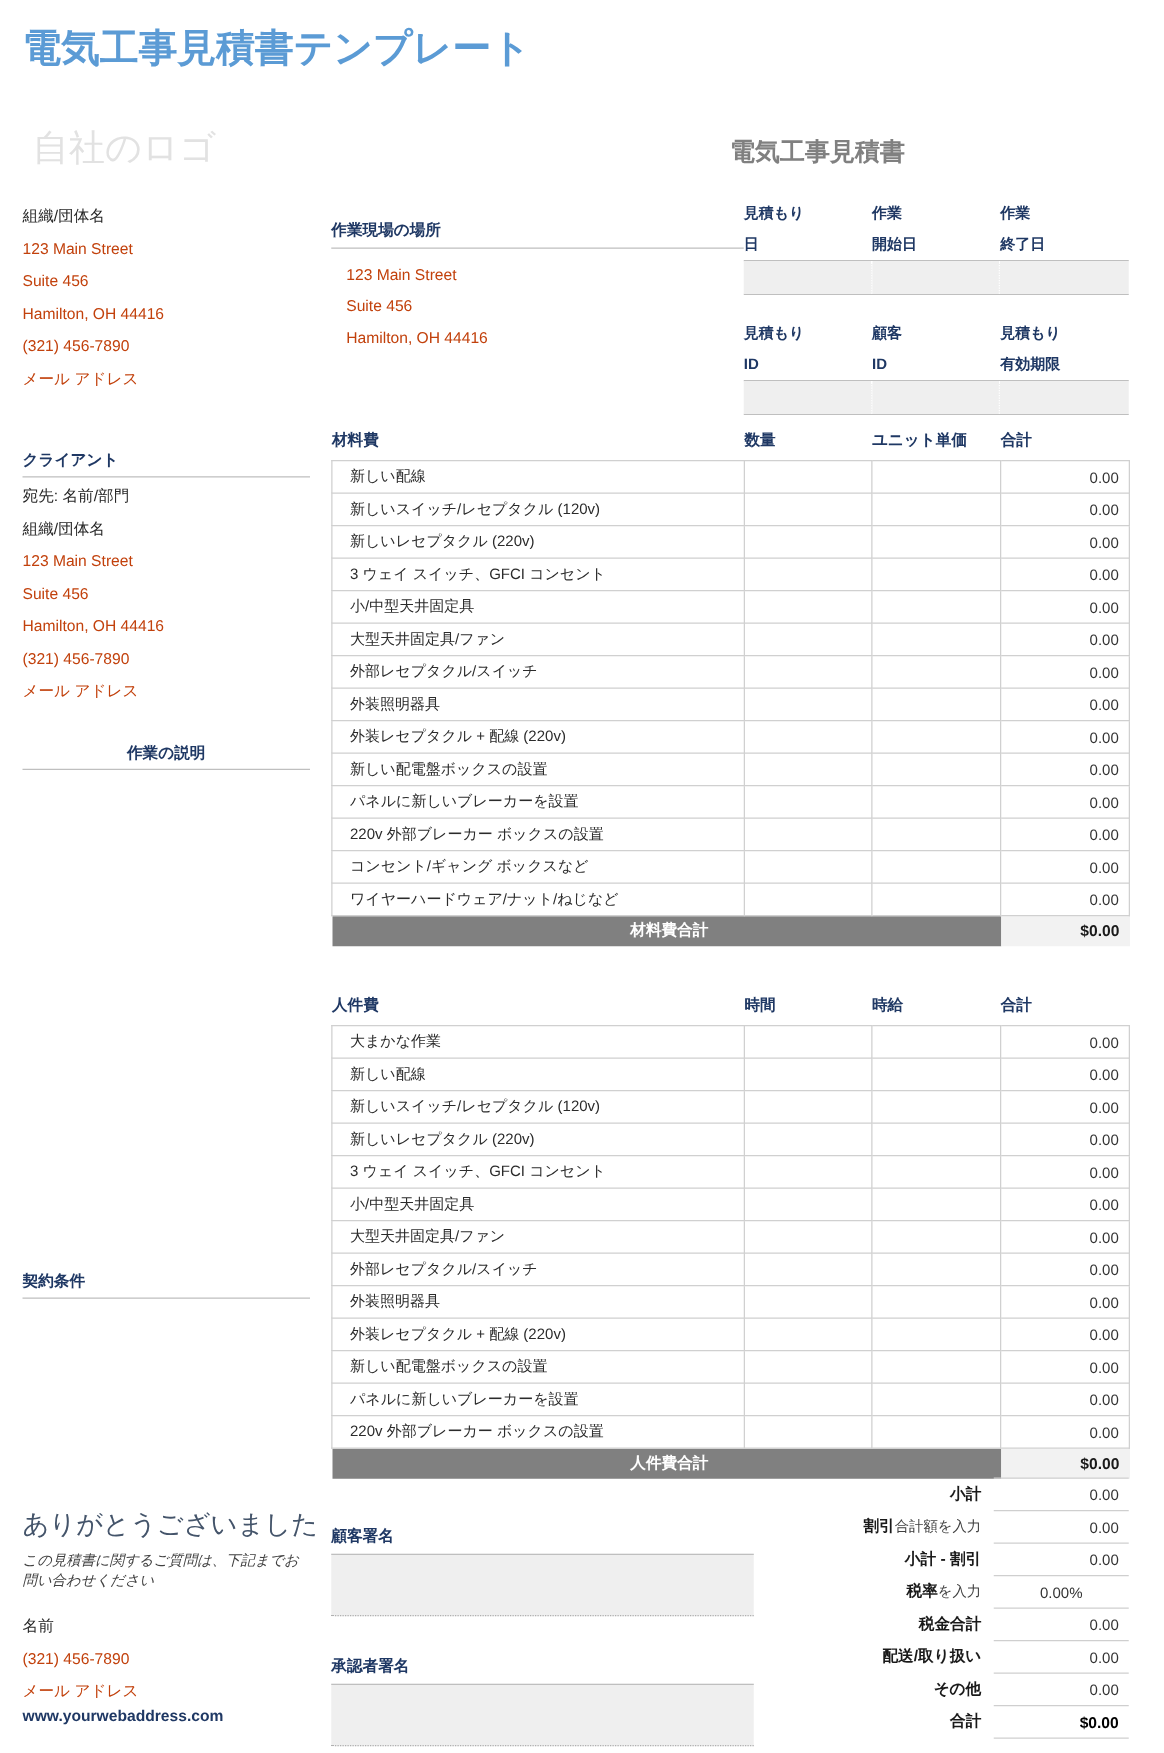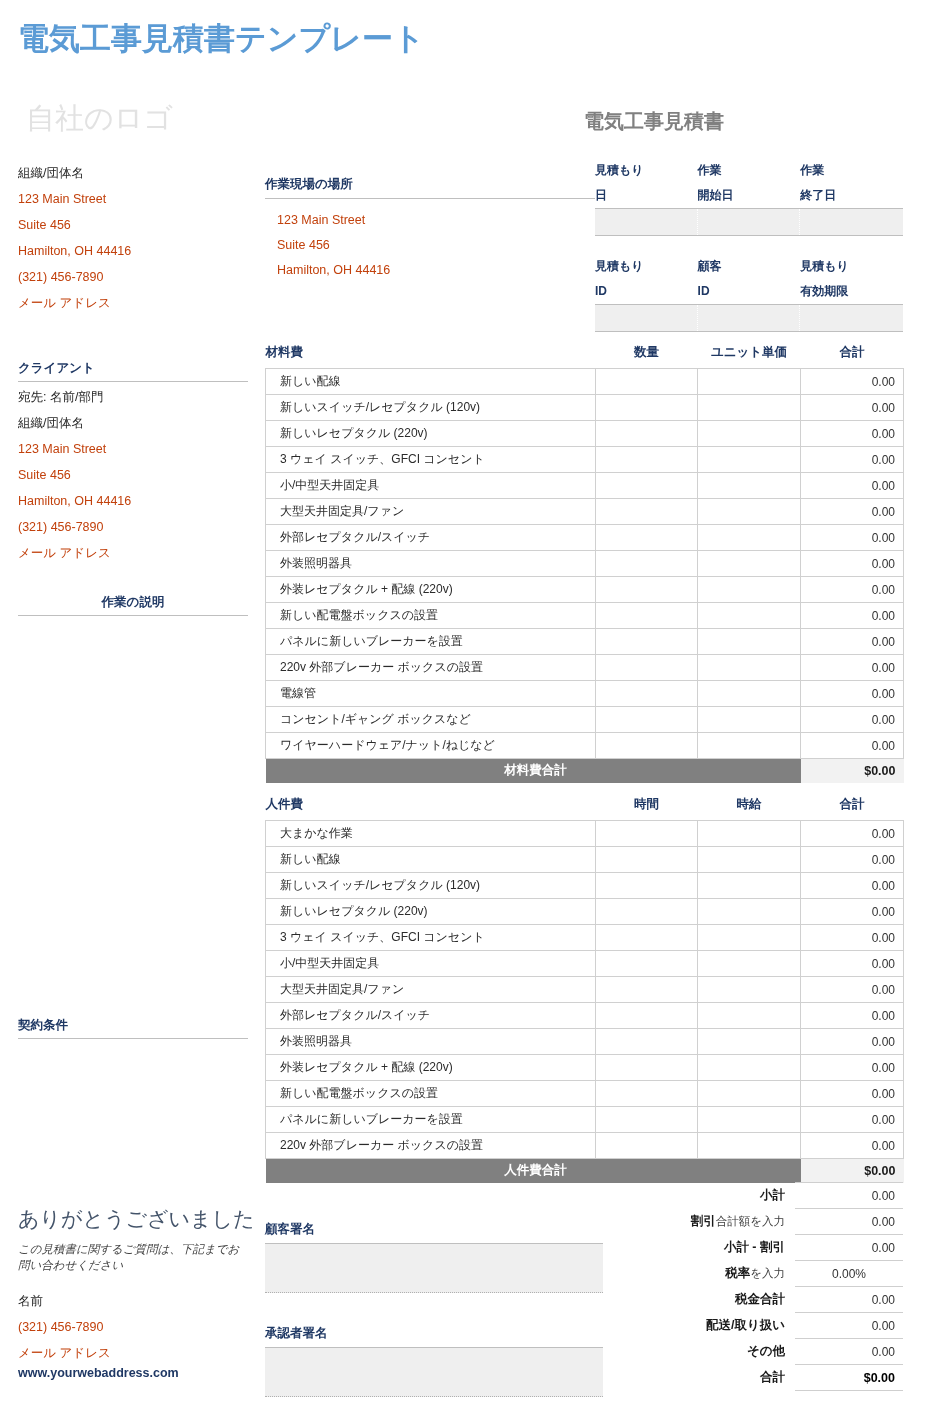--- a/index.html
+++ b/index.html
@@ -72,21 +72,21 @@
   table.items { width: 638px; border-collapse: collapse; table-layout: fixed; }
   table.items col.c-desc { width: 330px; }
   table.items col.c-a   { width: 102px; }
   table.items col.c-b   { width: 103px; }
   table.items col.c-c   { width: 103px; }
   table.items th {
     font-size: 12.5px; font-weight: bold; color: #1F3864;
     padding: 0 0 7px 0; border: none; background: transparent;
   }
   table.items th.h-desc { text-align: left; }
-  table.items th.h-num  { text-align: center; }
+  table.items th.h-num  { text-align: left; }
   table.items td {
     height: 26px; font-size: 12px; color: #333333;
     border: 1px solid #d0d0d0; padding: 0 8px;
   }
   table.items td.desc { text-align: left; padding-left: 14px; color: #2b2b2b; }
   table.items td.amt  { text-align: right; padding-right: 8px; }
   table.items tr.total-row td {
     border: none; height: 24px;
   }
   table.items tr.total-row td.tot-label {
@@ -321,26 +321,20 @@
             <td class="amt"></td>
             <td class="amt">0.00</td>
           </tr>
           <tr>
             <td class="desc">220v 外部ブレーカー ボックスの設置</td>
             <td class="amt"></td>
             <td class="amt"></td>
             <td class="amt">0.00</td>
           </tr>
           <tr>
-            <td class="desc">電線管</td>
-            <td class="amt"></td>
-            <td class="amt"></td>
-            <td class="amt">0.00</td>
-          </tr>
-          <tr>
             <td class="desc">コンセント/ギャング ボックスなど</td>
             <td class="amt"></td>
             <td class="amt"></td>
             <td class="amt">0.00</td>
           </tr>
           <tr>
             <td class="desc">ワイヤーハードウェア/ナット/ねじなど</td>
             <td class="amt"></td>
             <td class="amt"></td>
             <td class="amt">0.00</td>

